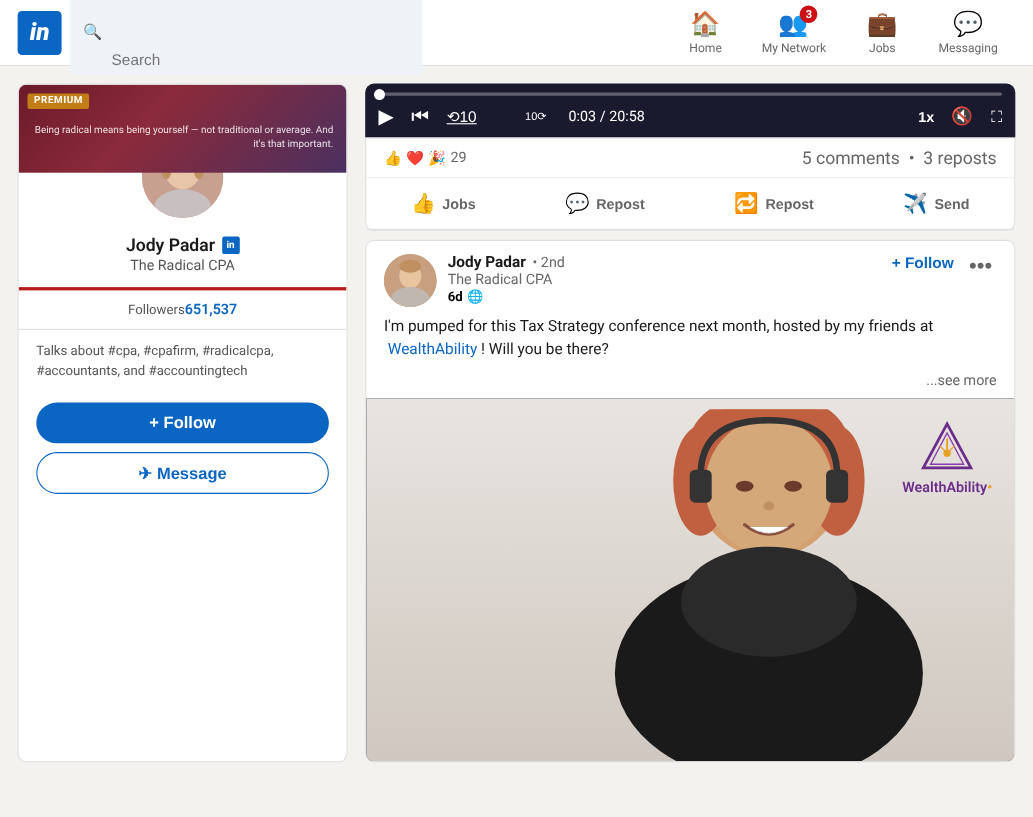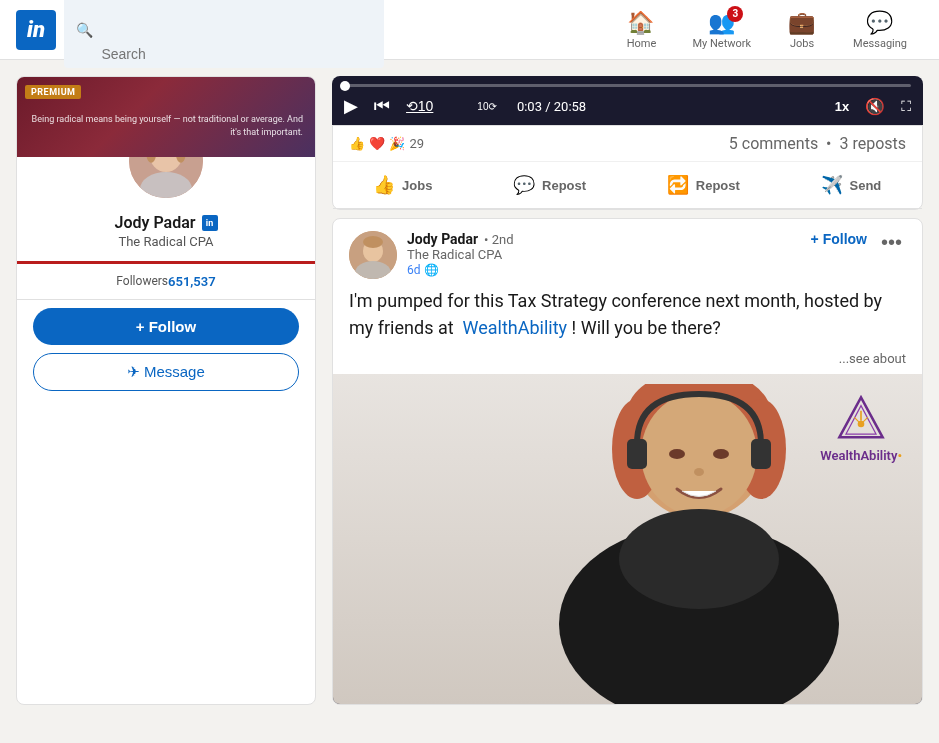--- a/index.html
+++ b/index.html
@@ -231,21 +231,21 @@
       justify-content: center;
       gap: 6px;
     }
     .btn-message {
       background: #fff;
       color: #0a66c2;
       border: 1.5px solid #0a66c2;
       border-radius: 24px;
       padding: 9px 20px;
       font-size: 15px;
-      font-weight: 400;
+      font-weight: 700;
       cursor: pointer;
       width: 100%;
       display: flex;
       align-items: center;
       justify-content: center;
       gap: 6px;
     }
 
     
     .feed-area {
@@ -413,35 +413,36 @@
       gap: 2px;
     }
     .post-subtitle {
       font-size: 13px;
       color: #666;
     }
     .post-time-line {
       display: flex;
       gap: 4px;
       font-size: 12px;
-      color: #3b82f6;
+      color: #000000;
       margin-top: 1px;
+      font-weight: bold;
     }
     .globe-icon { font-size: 12px; }
     .more-btn {
       background: none;
       border: none;
       color: #666;
       font-size: 20px;
       cursor: pointer;
       padding: 0 4px;
     }
     .post-body {
       padding: 0 16px 10px;
-      font-size: 18px;
+      font-size: 14px;
       color: #191919;
       line-height: 1.5;
     }
     .post-body a { color: #0a66c2; text-decoration: none; }
     .see-more {
       color: #666;
       font-size: 13px;
       text-align: right;
       padding: 0 16px 8px;
       cursor: pointer;
@@ -542,20 +543,21 @@
       <div class="profile-name">
         <span>Jody Padar</span>
         <span class="linkedin-in-badge">in</span>
       </div>
       <div class="profile-title">The Radical CPA</div>
     </div>
     <div class="profile-stats">
       <span class="stat-label">Followers</span>
       <span class="stat-value">651,537</span>
     </div>
+    <div class="profile-tags">Talks about #cpa, #cpafirm, #radicalcpa, #accountants, and #accountingtech</div>
     <div class="profile-actions">
       <button class="btn-follow">+ Follow</button>
       <button class="btn-message">✈ Message</button>
     </div>
   </div>
 
   <div class="feed-area">
 
     <div class="video-player-section">
       <div class="video-progress-bar">
@@ -639,21 +641,21 @@
           <span>+ Follow</span>
         </button>
         <button class="more-btn">•••</button>
       </div>
 
       <div class="post-body">
         <span>I'm pumped for this Tax Strategy conference next month, hosted by my friends at</span>
         &nbsp;<a href="#">WealthAbility</a>
         <span>! Will you be there?</span>
       </div>
-      <div class="see-more">...see about</div>
+      <div class="see-more">...see more</div>
 
       <div class="post-image-area">
         <div class="post-image-placeholder">
 
           <div class="wealth-ability-logo">
             <svg class="wa-triangle" viewBox="0 0 60 60">
 
               <polygon points="30,4 56,52 4,52" fill="none" stroke="#6b2d8b" stroke-width="3"></polygon>
 
               <polygon points="30,14 48,48 12,48" fill="none" stroke="#8b3dab" stroke-width="1.5"></polygon>

